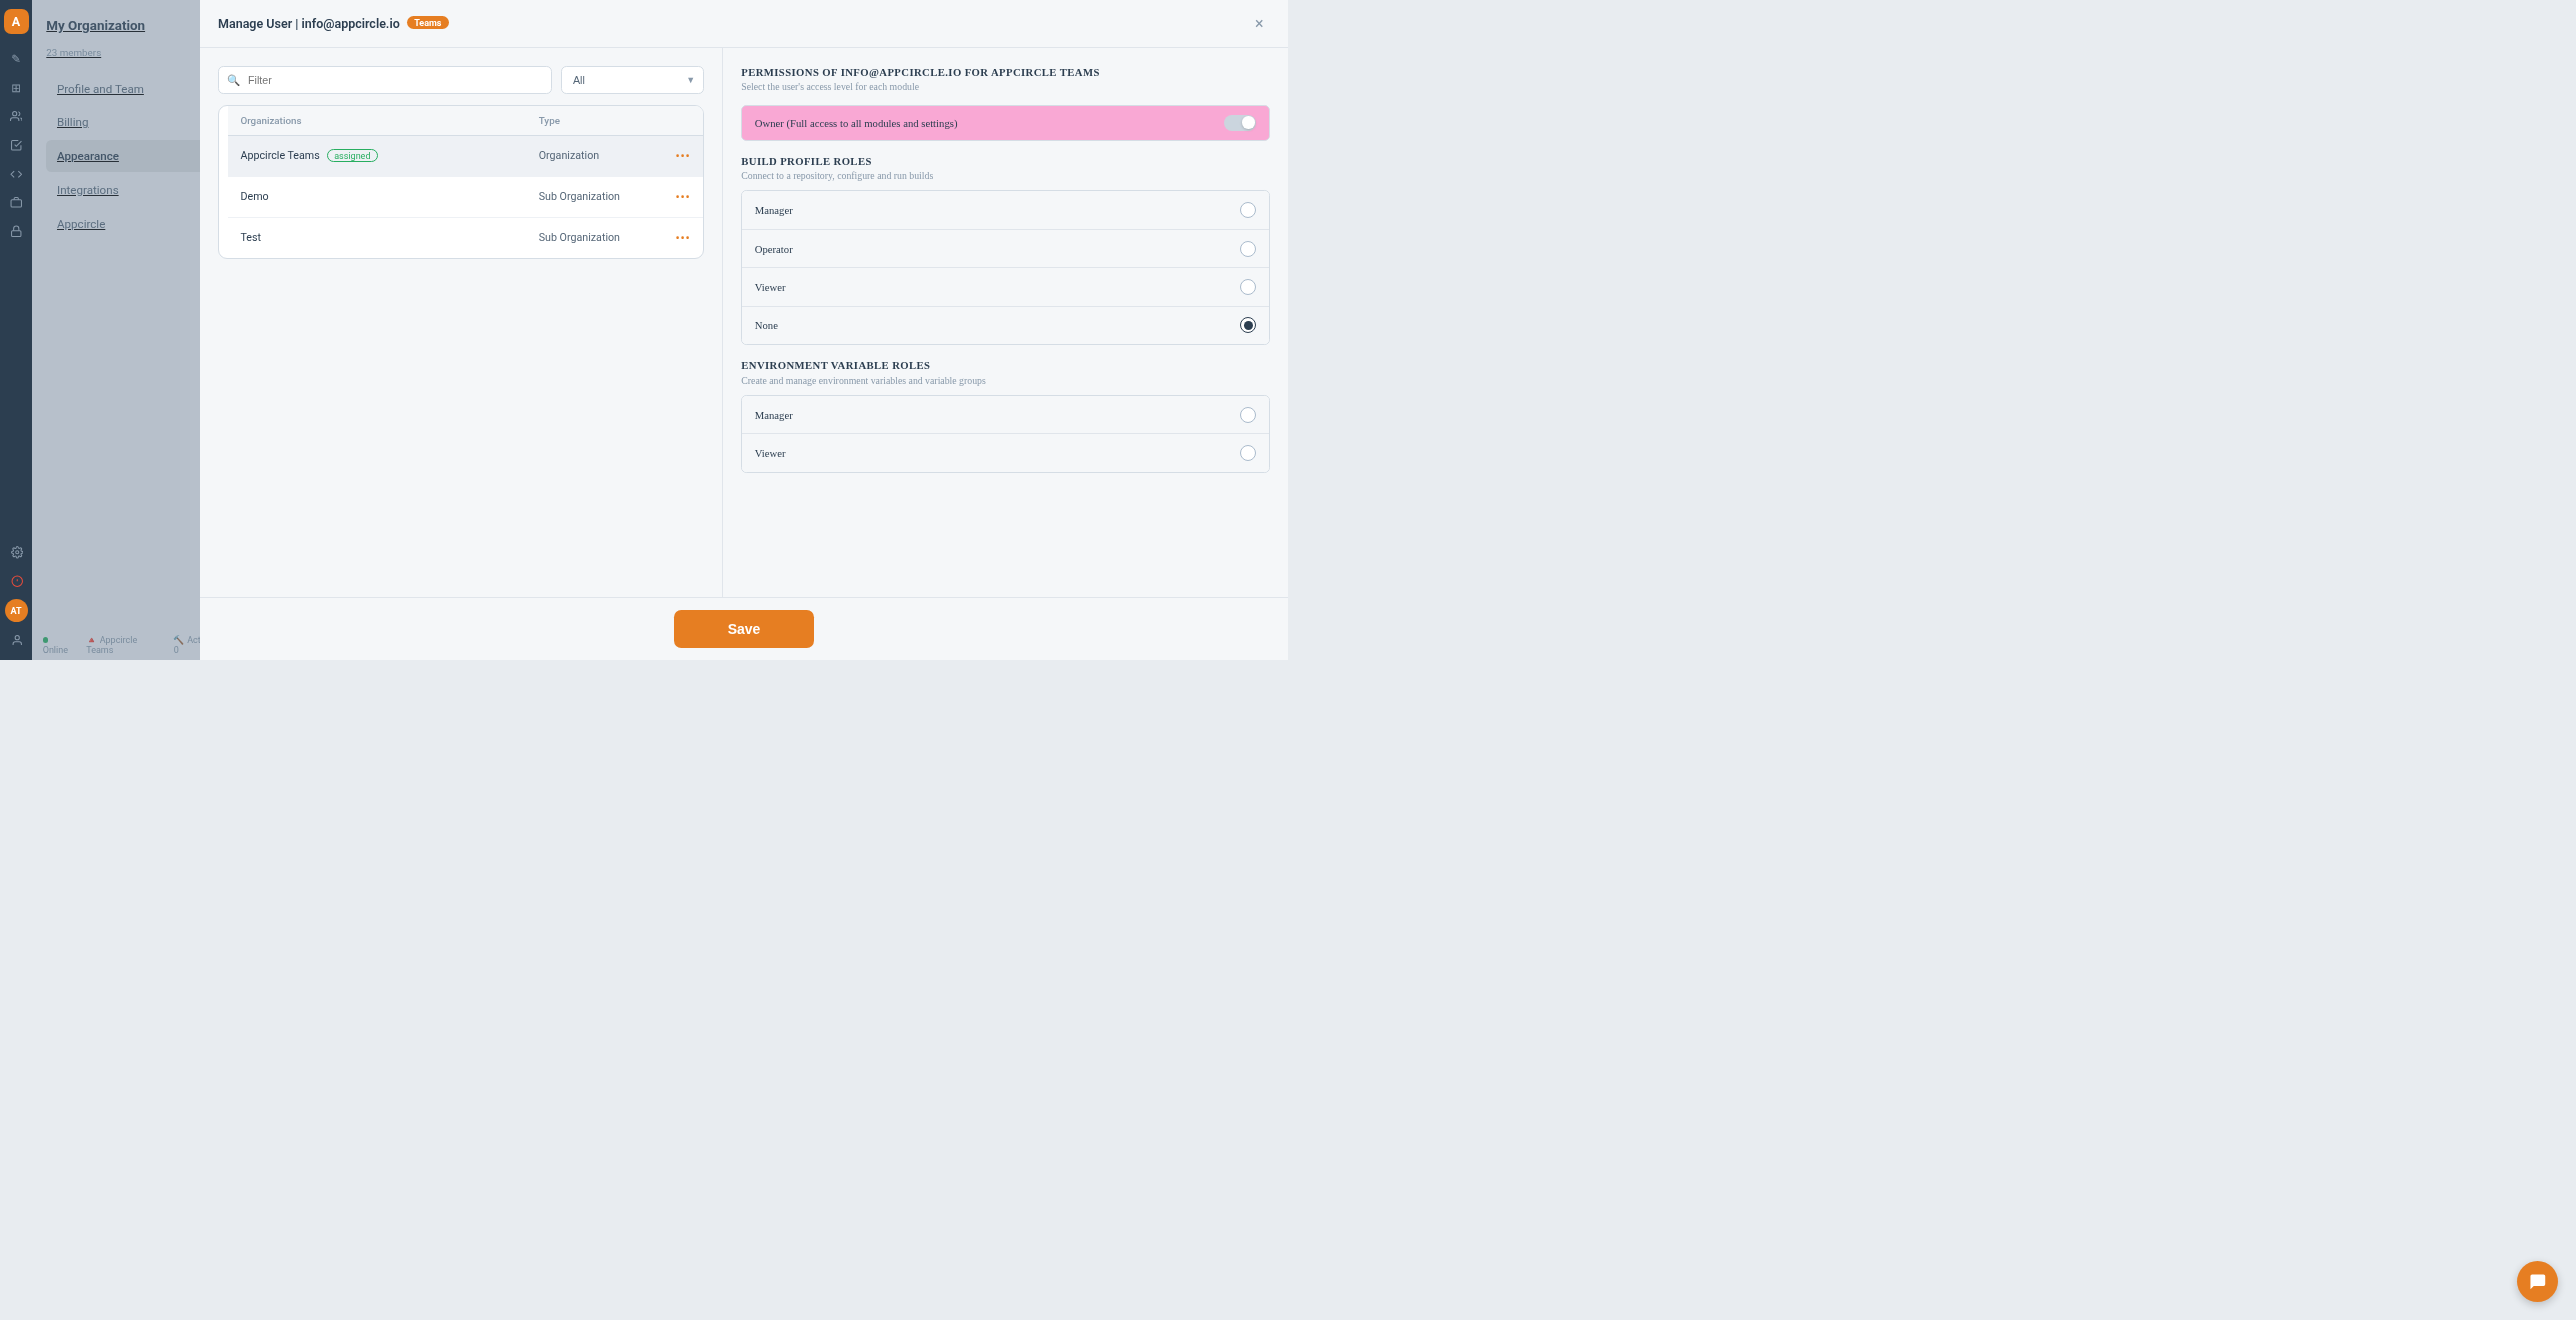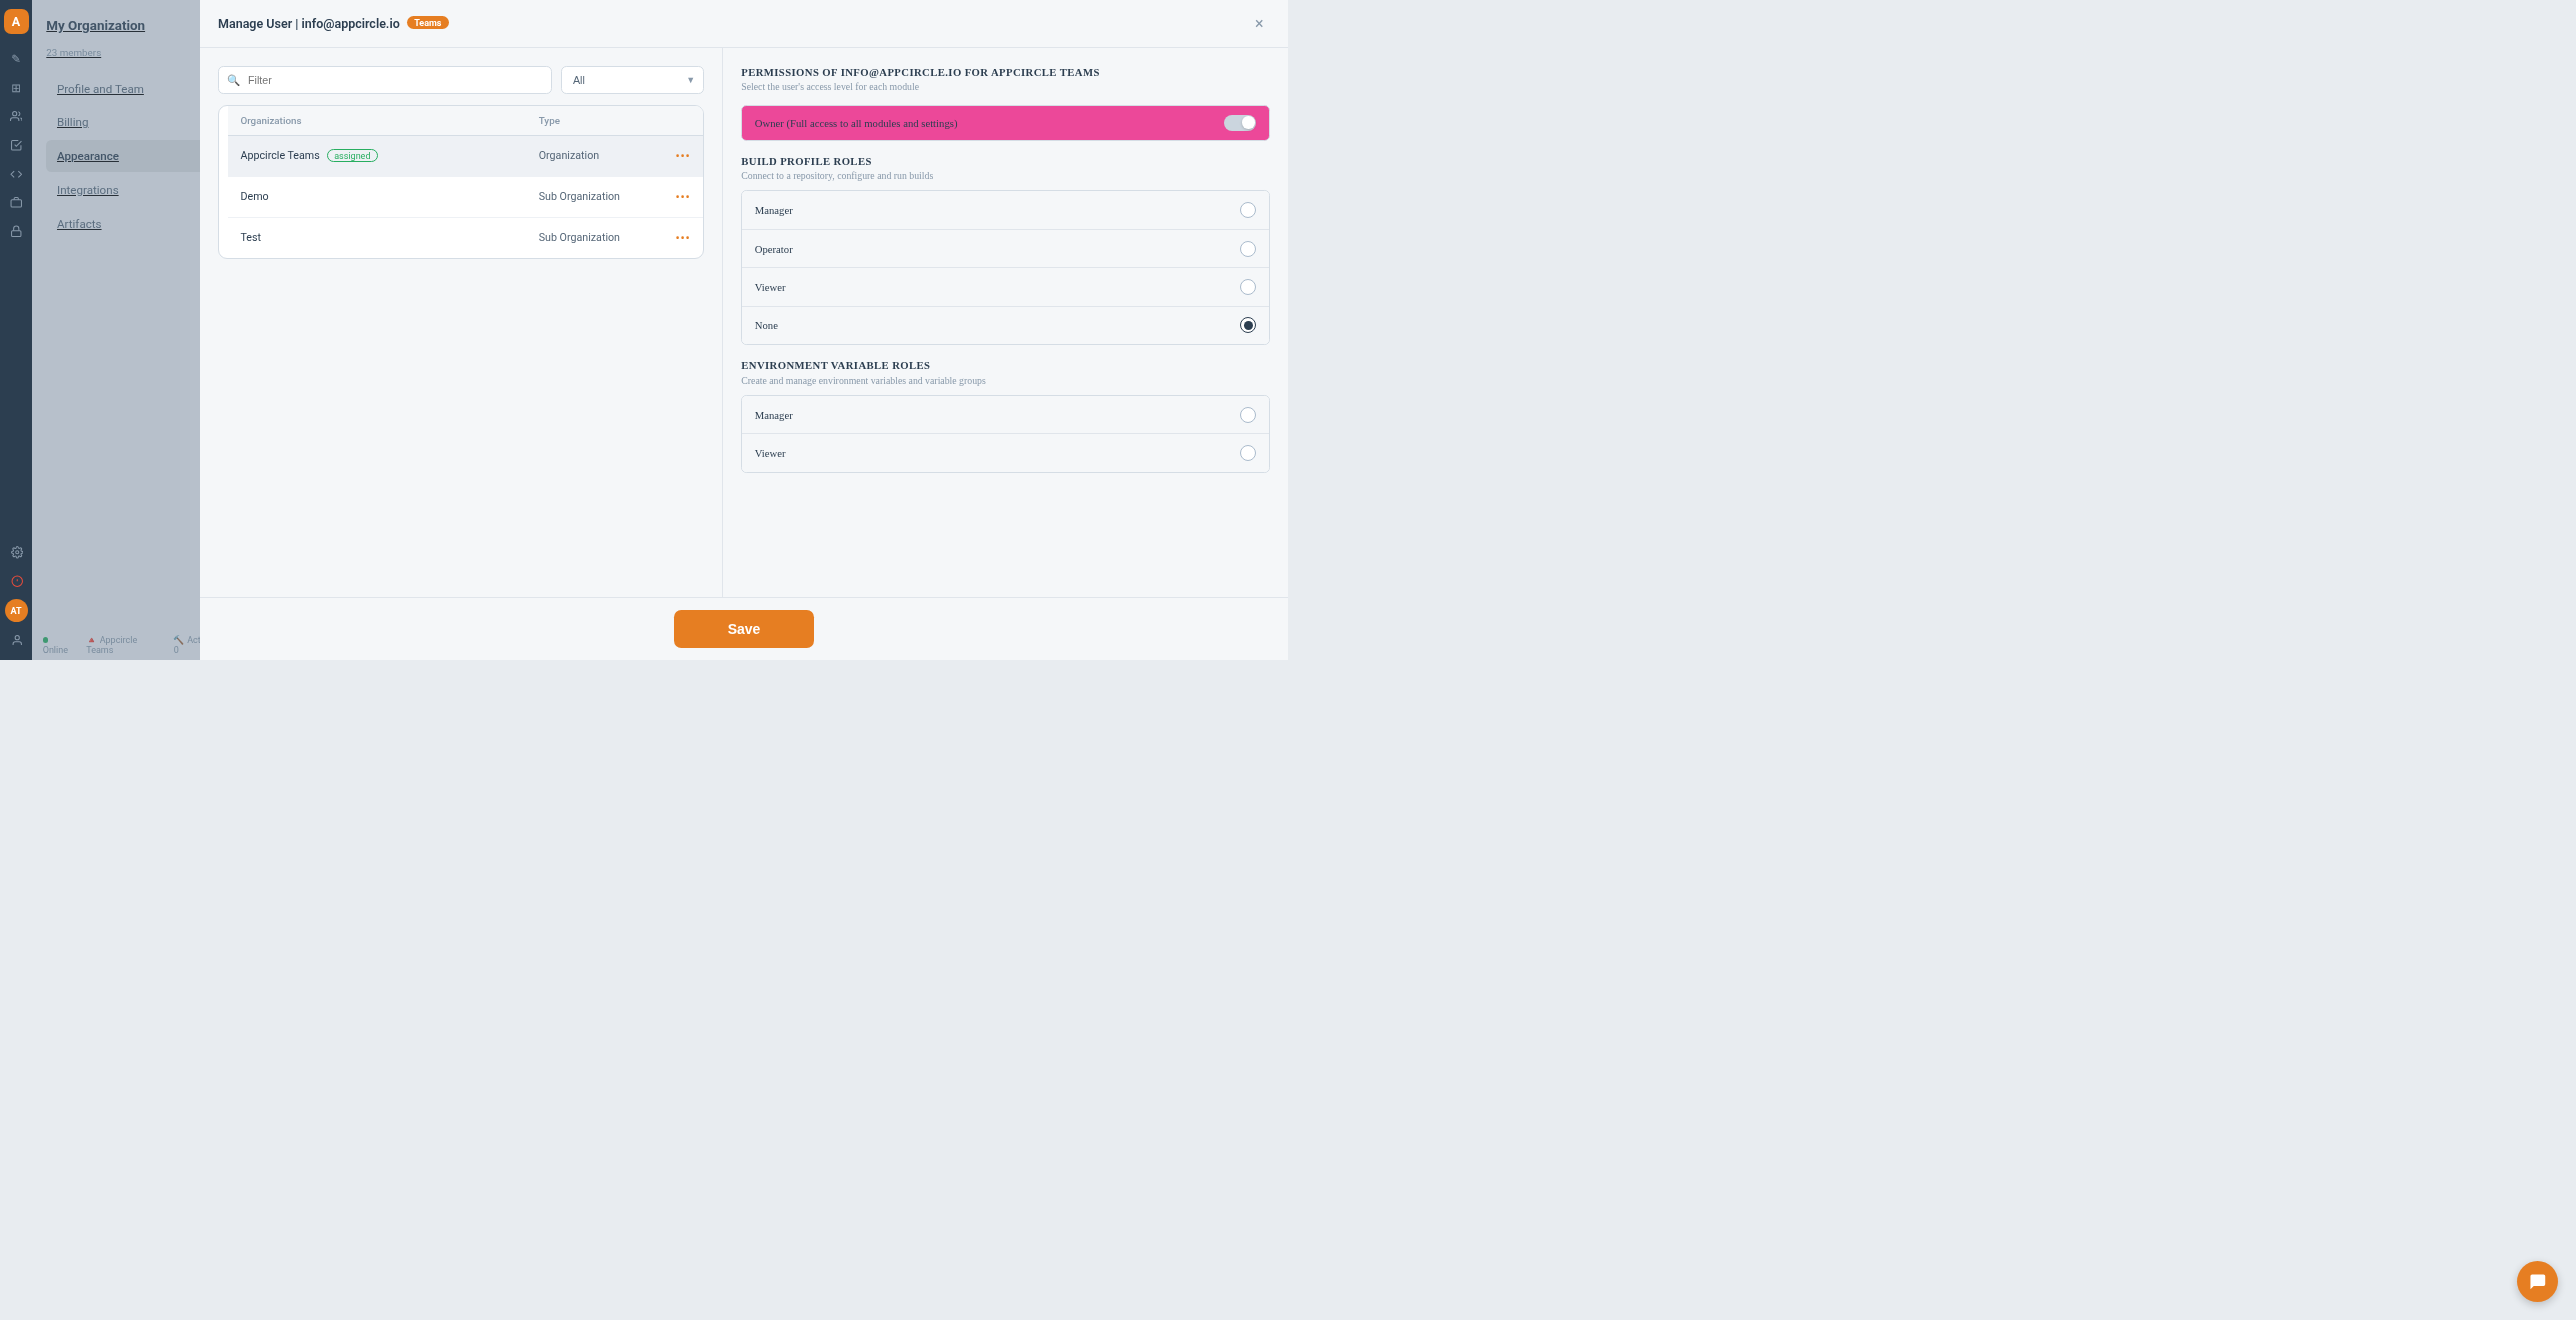--- a/index.html
+++ b/index.html
@@ -321,21 +321,21 @@
       color: #8899aa;
       margin-bottom: 12.5px;
     }
 
     
     .owner-row {
       display: flex;
       align-items: center;
       justify-content: space-between;
       padding: 9px 12.5px;
-      background: #ec4899;
+      background: #f9a8d4;
       border: 0.9px solid #d5dde5;
       border-radius: 5.4px;
       margin-bottom: 14.3px;
     }
     .owner-label {
       font-size: 10.7px;
       color: #2c3e50;
     }
     .toggle {
       width: 32px; height: 16px;
@@ -526,21 +526,21 @@
 
 <div class="main-area">
 
   <div class="settings-nav">
     <div class="settings-nav-title">My Organization</div>
     <div class="settings-nav-subtitle">23 members</div>
     <div class="nav-item">Profile and Team</div>
     <div class="nav-item">Billing</div>
     <div class="nav-item active">Appearance</div>
     <div class="nav-item">Integrations</div>
-    <div class="nav-item">Artifacts</div>
+    <div class="nav-item">Appcircle</div>
 
     <div class="status-bar" style="position:absolute;bottom:0;left:0;width:100%;">
       <span><span class="status-dot"></span><span>Online</span></span>
       <span>🔺 <span>Appcircle Teams</span></span>
       <span>🔨 <span>Active Builds: 0</span></span>
     </div>
   </div>
 
   <div class="middle-panel" style="opacity:0.5;">
     <div class="middle-panel-title">Organi...</div>

